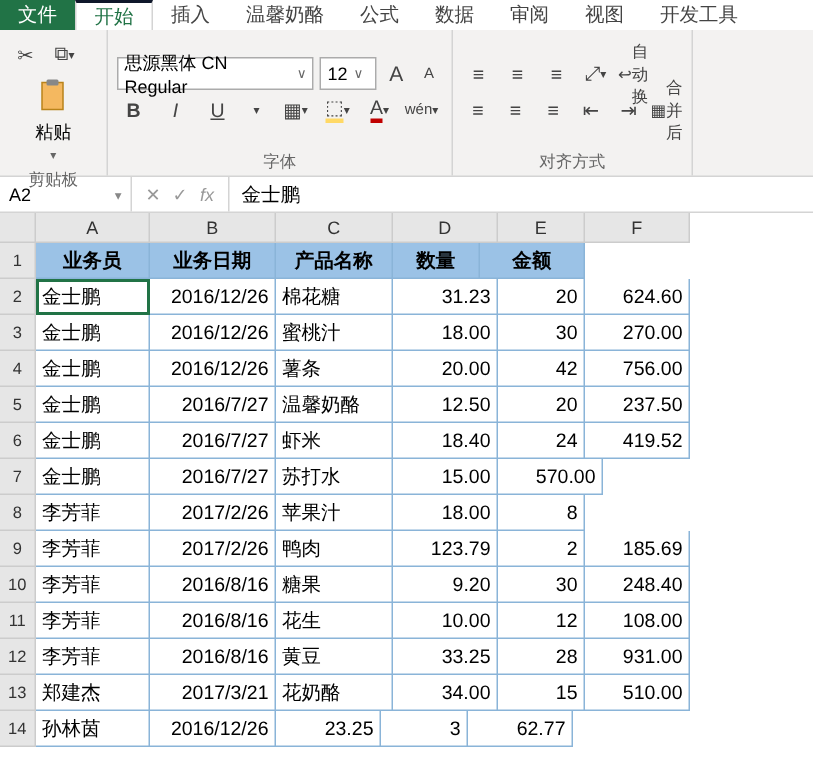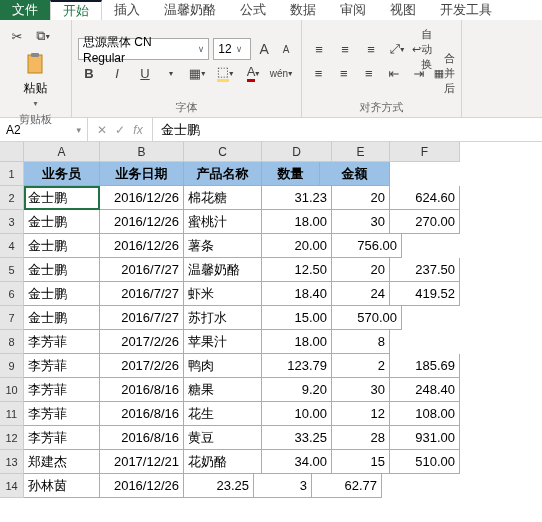--- a/index.html
+++ b/index.html
@@ -179,20 +179,21 @@
         <div class="cell num" style="width:70px">18.00</div>
         <div class="cell num" style="width:58px">30</div>
         <div class="cell num" style="width:70px">270.00</div>
       </div>
       <div style="display:flex">
         <div class="rowhead" style="height:24px">4</div>
         <div class="cell" style="width:76px">金士鹏</div>
         <div class="cell num" style="width:84px">2016/12/26</div>
         <div class="cell" style="width:78px">薯条</div>
         <div class="cell num" style="width:70px">20.00</div>
+        <div class="cell num" style="width:58px">42</div>
         <div class="cell num" style="width:70px">756.00</div>
       </div>
       <div style="display:flex">
         <div class="rowhead" style="height:24px">5</div>
         <div class="cell" style="width:76px">金士鹏</div>
         <div class="cell num" style="width:84px">2016/7/27</div>
         <div class="cell" style="width:78px">温馨奶酪</div>
         <div class="cell num" style="width:70px">12.50</div>
         <div class="cell num" style="width:58px">20</div>
         <div class="cell num" style="width:70px">237.50</div>
@@ -254,21 +255,21 @@
         <div class="cell" style="width:76px">李芳菲</div>
         <div class="cell num" style="width:84px">2016/8/16</div>
         <div class="cell" style="width:78px">黄豆</div>
         <div class="cell num" style="width:70px">33.25</div>
         <div class="cell num" style="width:58px">28</div>
         <div class="cell num" style="width:70px">931.00</div>
       </div>
       <div style="display:flex">
         <div class="rowhead" style="height:24px">13</div>
         <div class="cell" style="width:76px">郑建杰</div>
-        <div class="cell num" style="width:84px">2017/12/21</div>
+        <div class="cell num" style="width:84px">2017/3/21</div>
         <div class="cell" style="width:78px">花奶酪</div>
         <div class="cell num" style="width:70px">34.00</div>
         <div class="cell num" style="width:58px">15</div>
         <div class="cell num" style="width:70px">510.00</div>
       </div>
       <div style="display:flex">
         <div class="rowhead" style="height:24px">14</div>
         <div class="cell" style="width:76px">孙林茵</div>
         <div class="cell num" style="width:84px">2016/12/26</div>
         <div class="cell num" style="width:70px">23.25</div>

